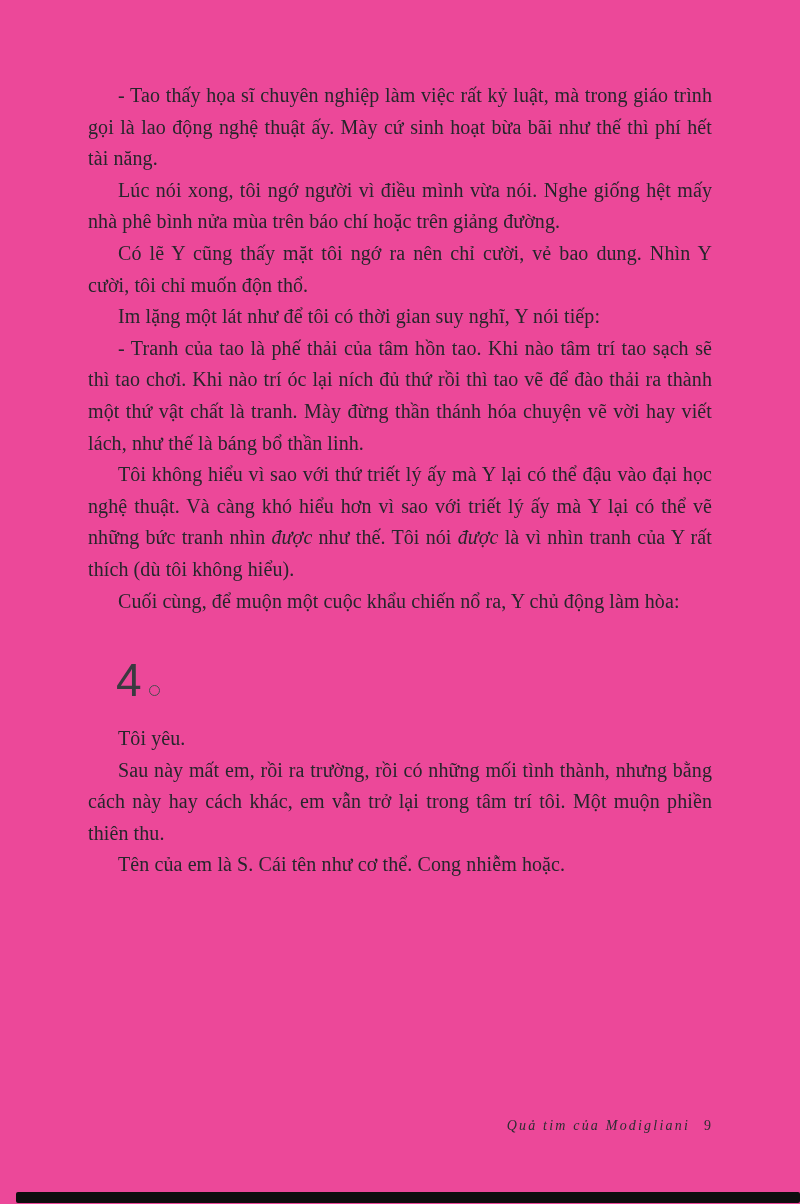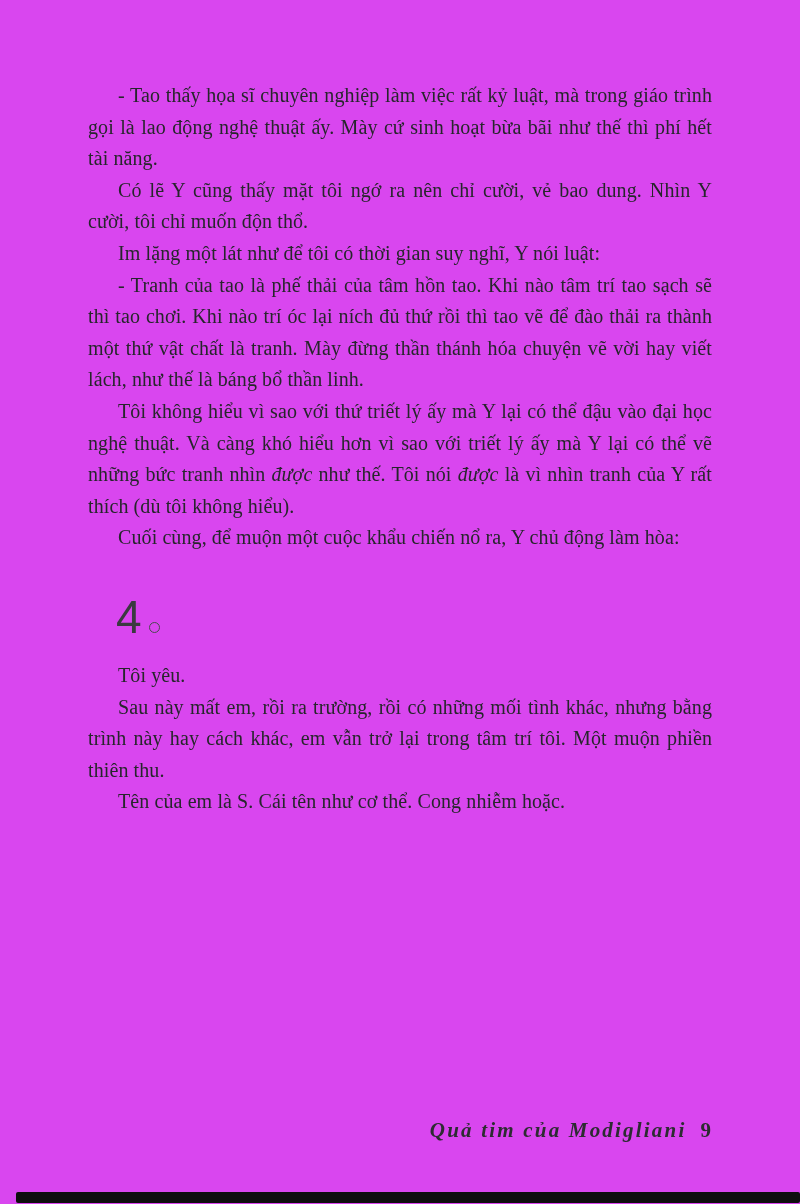--- a/index.html
+++ b/index.html
@@ -13,21 +13,21 @@
     position: relative;
     overflow: hidden;
     font-family: "Liberation Serif", serif;
     color: #26262b;
   }
   .page {
     position: absolute;
     top: 0; left: 0;
     width: 800px;
     height: 1204px;
-    background: #d946ef;
+    background: #ec4899;
   }
   .text-block {
     position: absolute;
     top: 80px;
     left: 88px;
     width: 624px;
   }
   .para {
     margin: 0;
     font-size: 20px;
@@ -58,24 +58,23 @@
     height: 9px;
     border: 1.6px solid #4a4a50;
     border-radius: 50%;
     margin-left: 7px;
     margin-bottom: 9px;
   }
   .footer {
     position: absolute;
     top: 1118px;
     right: 88px;
-    font-size: 21px;
+    font-size: 14px;
     color: #2c2c31;
     white-space: nowrap;
-    font-weight: bold;
   }
   .book-title {
     font-style: italic;
     letter-spacing: 2.2px;
     margin-right: 14px;
   }
   .page-number {
     font-style: normal;
     letter-spacing: 1px;
   }
@@ -90,35 +89,36 @@
   }
 </style>
 </head>
 <body>
 
 <div class="page">
 
   <div class="text-block">
 
     <p class="para">- Tao thấy họa sĩ chuyên nghiệp làm việc rất kỷ luật, mà trong giáo trình gọi là lao động nghệ thuật ấy. Mày cứ sinh hoạt bừa bãi như thế thì phí hết tài năng.</p>
+    <p class="para">Lúc nói xong, tôi ngớ người vì điều mình vừa nói. Nghe giống hệt mấy nhà phê bình nửa mùa trên báo chí hoặc trên giảng đường.</p>
     <p class="para">Có lẽ Y cũng thấy mặt tôi ngớ ra nên chỉ cười, vẻ bao dung. Nhìn Y cười, tôi chỉ muốn độn thổ.</p>
-    <p class="para">Im lặng một lát như để tôi có thời gian suy nghĩ, Y nói luật:</p>
+    <p class="para">Im lặng một lát như để tôi có thời gian suy nghĩ, Y nói tiếp:</p>
     <p class="para">- Tranh của tao là phế thải của tâm hồn tao. Khi nào tâm trí tao sạch sẽ thì tao chơi. Khi nào trí óc lại ních đủ thứ rồi thì tao vẽ để đào thải ra thành một thứ vật chất là tranh. Mày đừng thần thánh hóa chuyện vẽ vời hay viết lách, như thế là báng bổ thần linh.</p>
 
     <p class="para"><span>Tôi không hiểu vì sao với thứ triết lý ấy mà Y lại có thể đậu vào đại học nghệ thuật. Và càng khó hiểu hơn vì sao với triết lý ấy mà Y lại có thể vẽ những bức tranh nhìn </span><span class="it">được</span><span> như thế. Tôi nói </span><span class="it">được</span><span> là vì nhìn tranh của Y rất thích (dù tôi không hiểu).</span></p>
 
     <p class="para">Cuối cùng, để muộn một cuộc khẩu chiến nổ ra, Y chủ động làm hòa:</p>
 
     <div class="section-heading">
       <span class="section-number">4</span>
       <span class="section-period-icon"></span>
     </div>
 
     <p class="para">Tôi yêu.</p>
-    <p class="para">Sau này mất em, rồi ra trường, rồi có những mối tình khác, nhưng bằng trình này hay cách khác, em vẫn trở lại trong tâm trí tôi. Một muộn phiền thiên thu.</p>
+    <p class="para">Sau này mất em, rồi ra trường, rồi có những mối tình thành, nhưng bằng cách này hay cách khác, em vẫn trở lại trong tâm trí tôi. Một muộn phiền thiên thu.</p>
     <p class="para">Tên của em là S. Cái tên như cơ thể. Cong nhiễm hoặc.</p>
 
   </div>
 
   <div class="footer">
     <span class="book-title">Quả tim của Modigliani</span><span class="page-number">9</span>
   </div>
 
   <div class="scan-edge-bar"></div>
 

